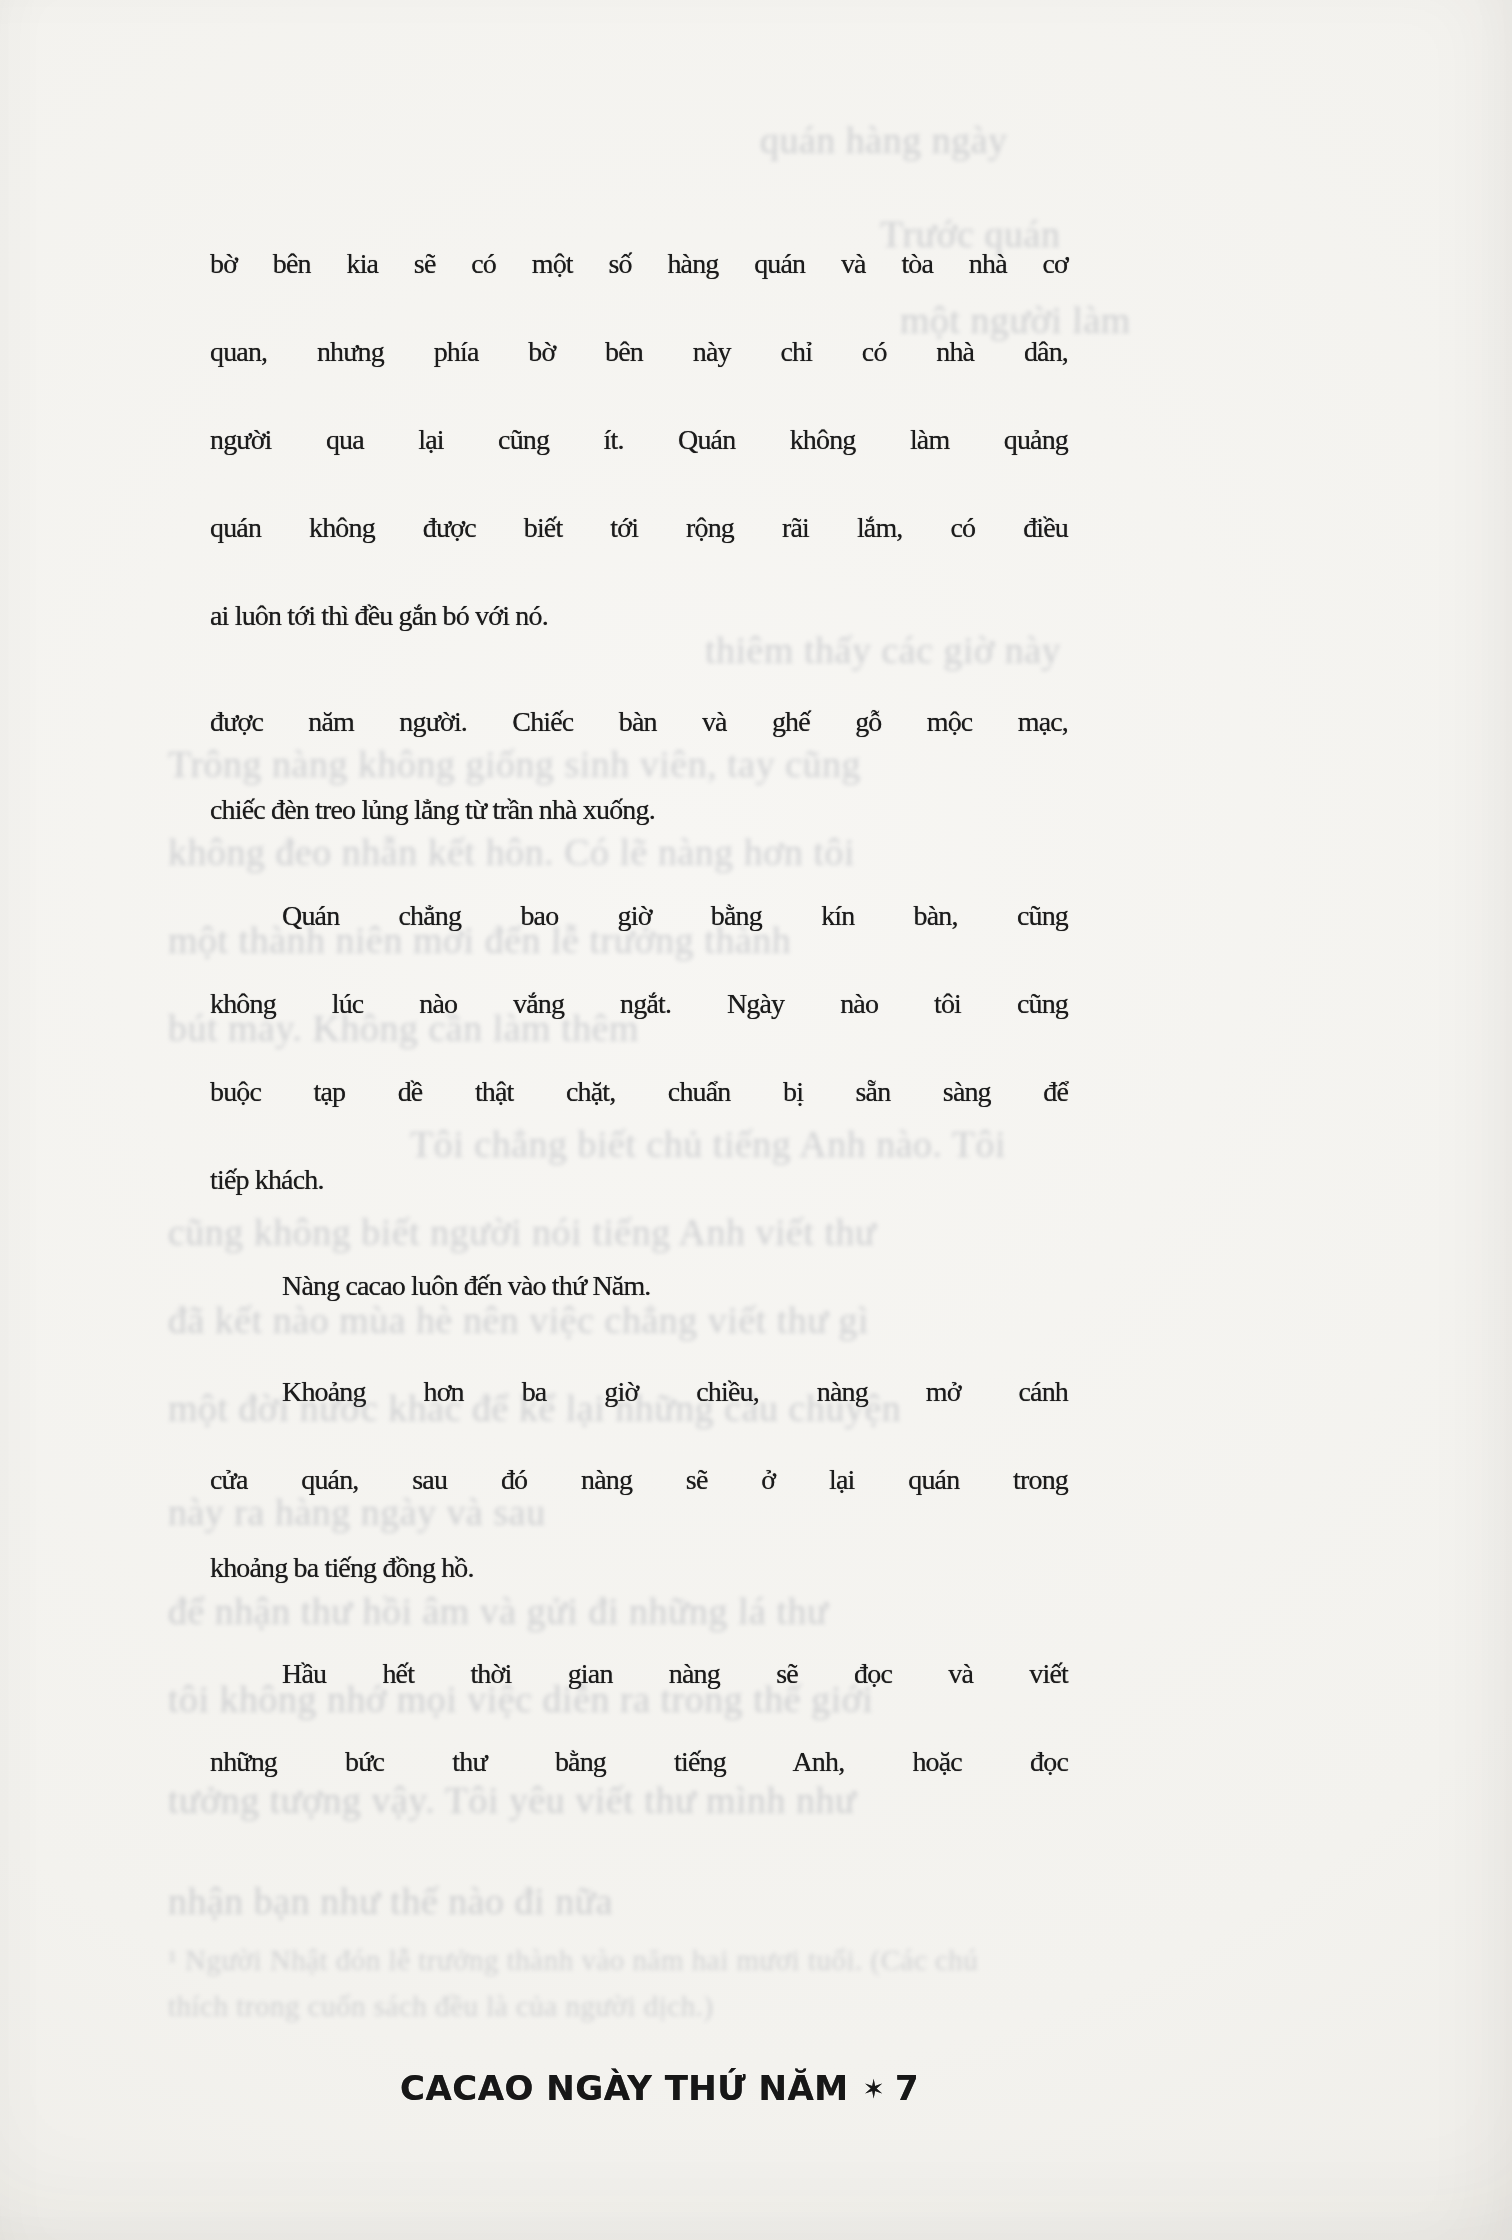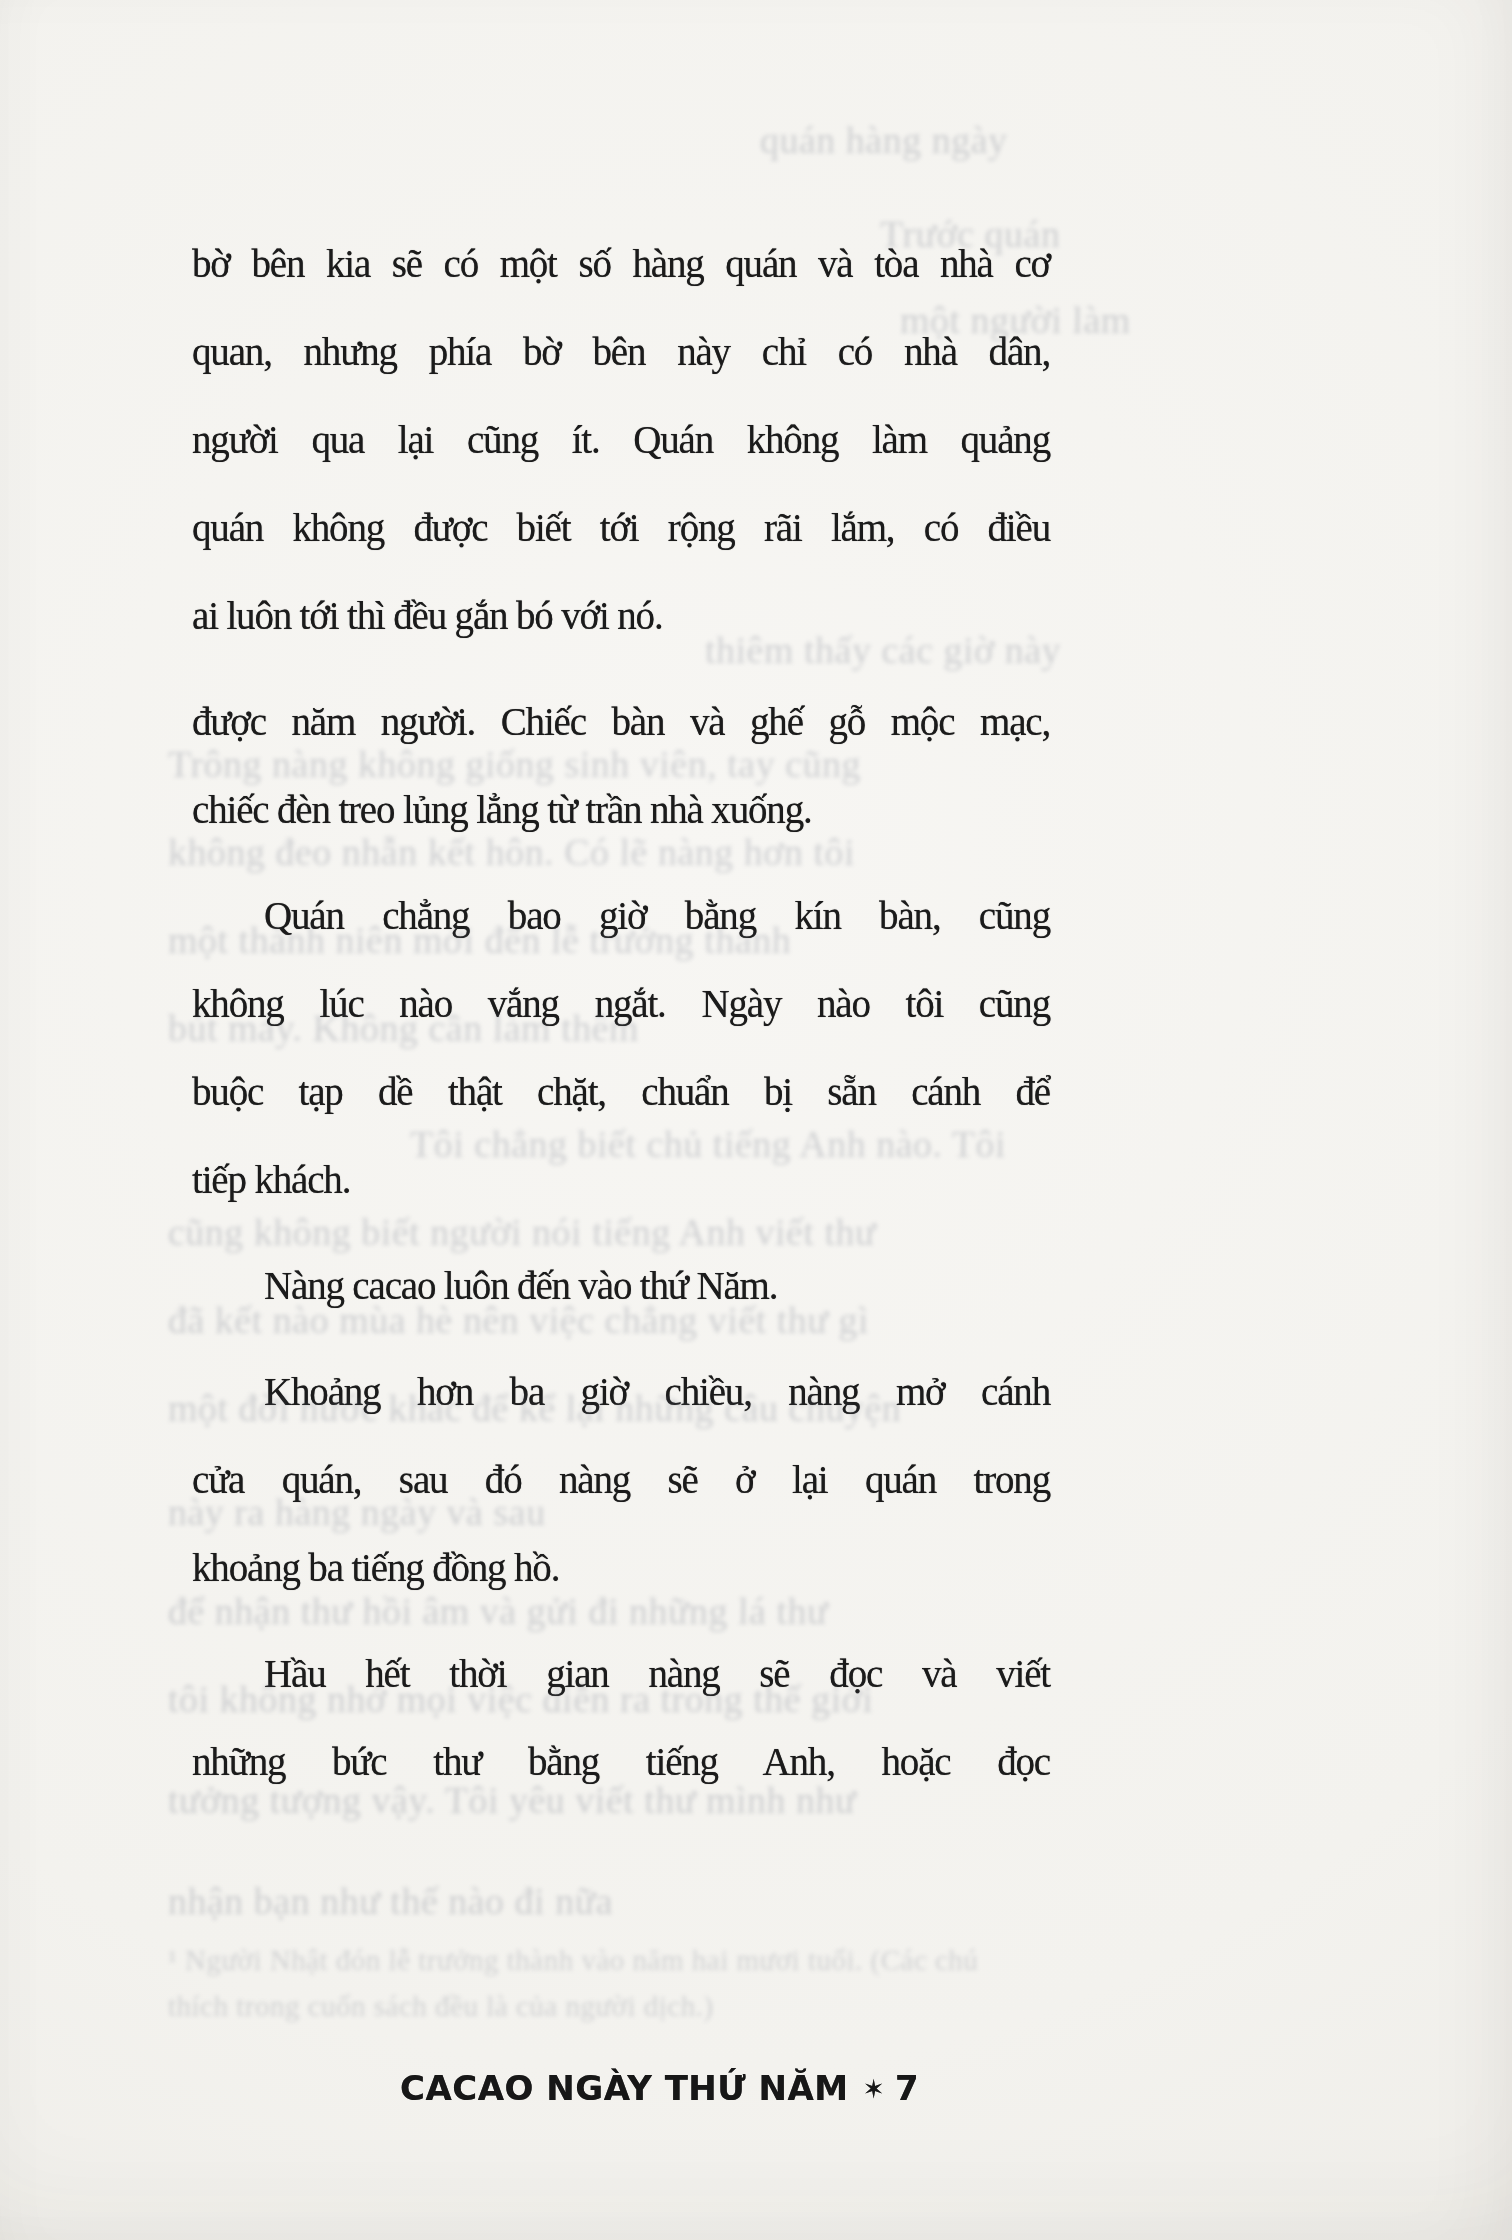--- a/index.html
+++ b/index.html
@@ -12,23 +12,23 @@
       radial-gradient(145% 105% at 45% 38%, #f7f6f3 0%, #f3f2ee 52%, #edebe6 84%, #e7e5df 100%);
     box-shadow:
       inset -50px 0 90px -50px rgba(60,55,45,0.08),
       inset 0 -70px 130px -70px rgba(60,55,45,0.07),
       inset 40px 0 80px -60px rgba(60,55,45,0.05);
     font-family:"Liberation Serif", serif;
   }
   
   .text-block{
     position:absolute;
-    left:192px; top:220px; width:858px;
+    left:210px; top:220px; width:858px;
     color:#1b1b1b;
-    font-size:39px;
+    font-size:28px;
     letter-spacing:-0.03em;
     text-shadow:0 0 0.7px rgba(25,25,25,0.75);
   }
   .para{margin:0 0 18px 0;}
   .line{
     height:88px; line-height:88px;
     text-align:justify;
     text-align-last:justify;
   }
   .line.natural{ text-align-last:left; }
@@ -71,21 +71,21 @@
         <div class="line">quán không được biết tới rộng rãi lắm, có điều</div>
         <div class="line natural">ai luôn tới thì đều gắn bó với nó.</div>
       </div>
       <div class="para">
         <div class="line">được năm người. Chiếc bàn và ghế gỗ mộc mạc,</div>
         <div class="line natural">chiếc đèn treo lủng lẳng từ trần nhà xuống.</div>
       </div>
       <div class="para">
         <div class="line indent">Quán chẳng bao giờ bằng kín bàn, cũng</div>
         <div class="line">không lúc nào vắng ngắt. Ngày nào tôi cũng</div>
-        <div class="line">buộc tạp dề thật chặt, chuẩn bị sẵn cánh để</div>
+        <div class="line">buộc tạp dề thật chặt, chuẩn bị sẵn sàng để</div>
         <div class="line natural">tiếp khách.</div>
       </div>
       <div class="para">
         <div class="line natural indent">Nàng cacao luôn đến vào thứ Năm.</div>
       </div>
       <div class="para">
         <div class="line indent">Khoảng hơn ba giờ chiều, nàng mở cánh</div>
         <div class="line">cửa quán, sau đó nàng sẽ ở lại quán trong</div>
         <div class="line natural">khoảng ba tiếng đồng hồ.</div>
       </div>

